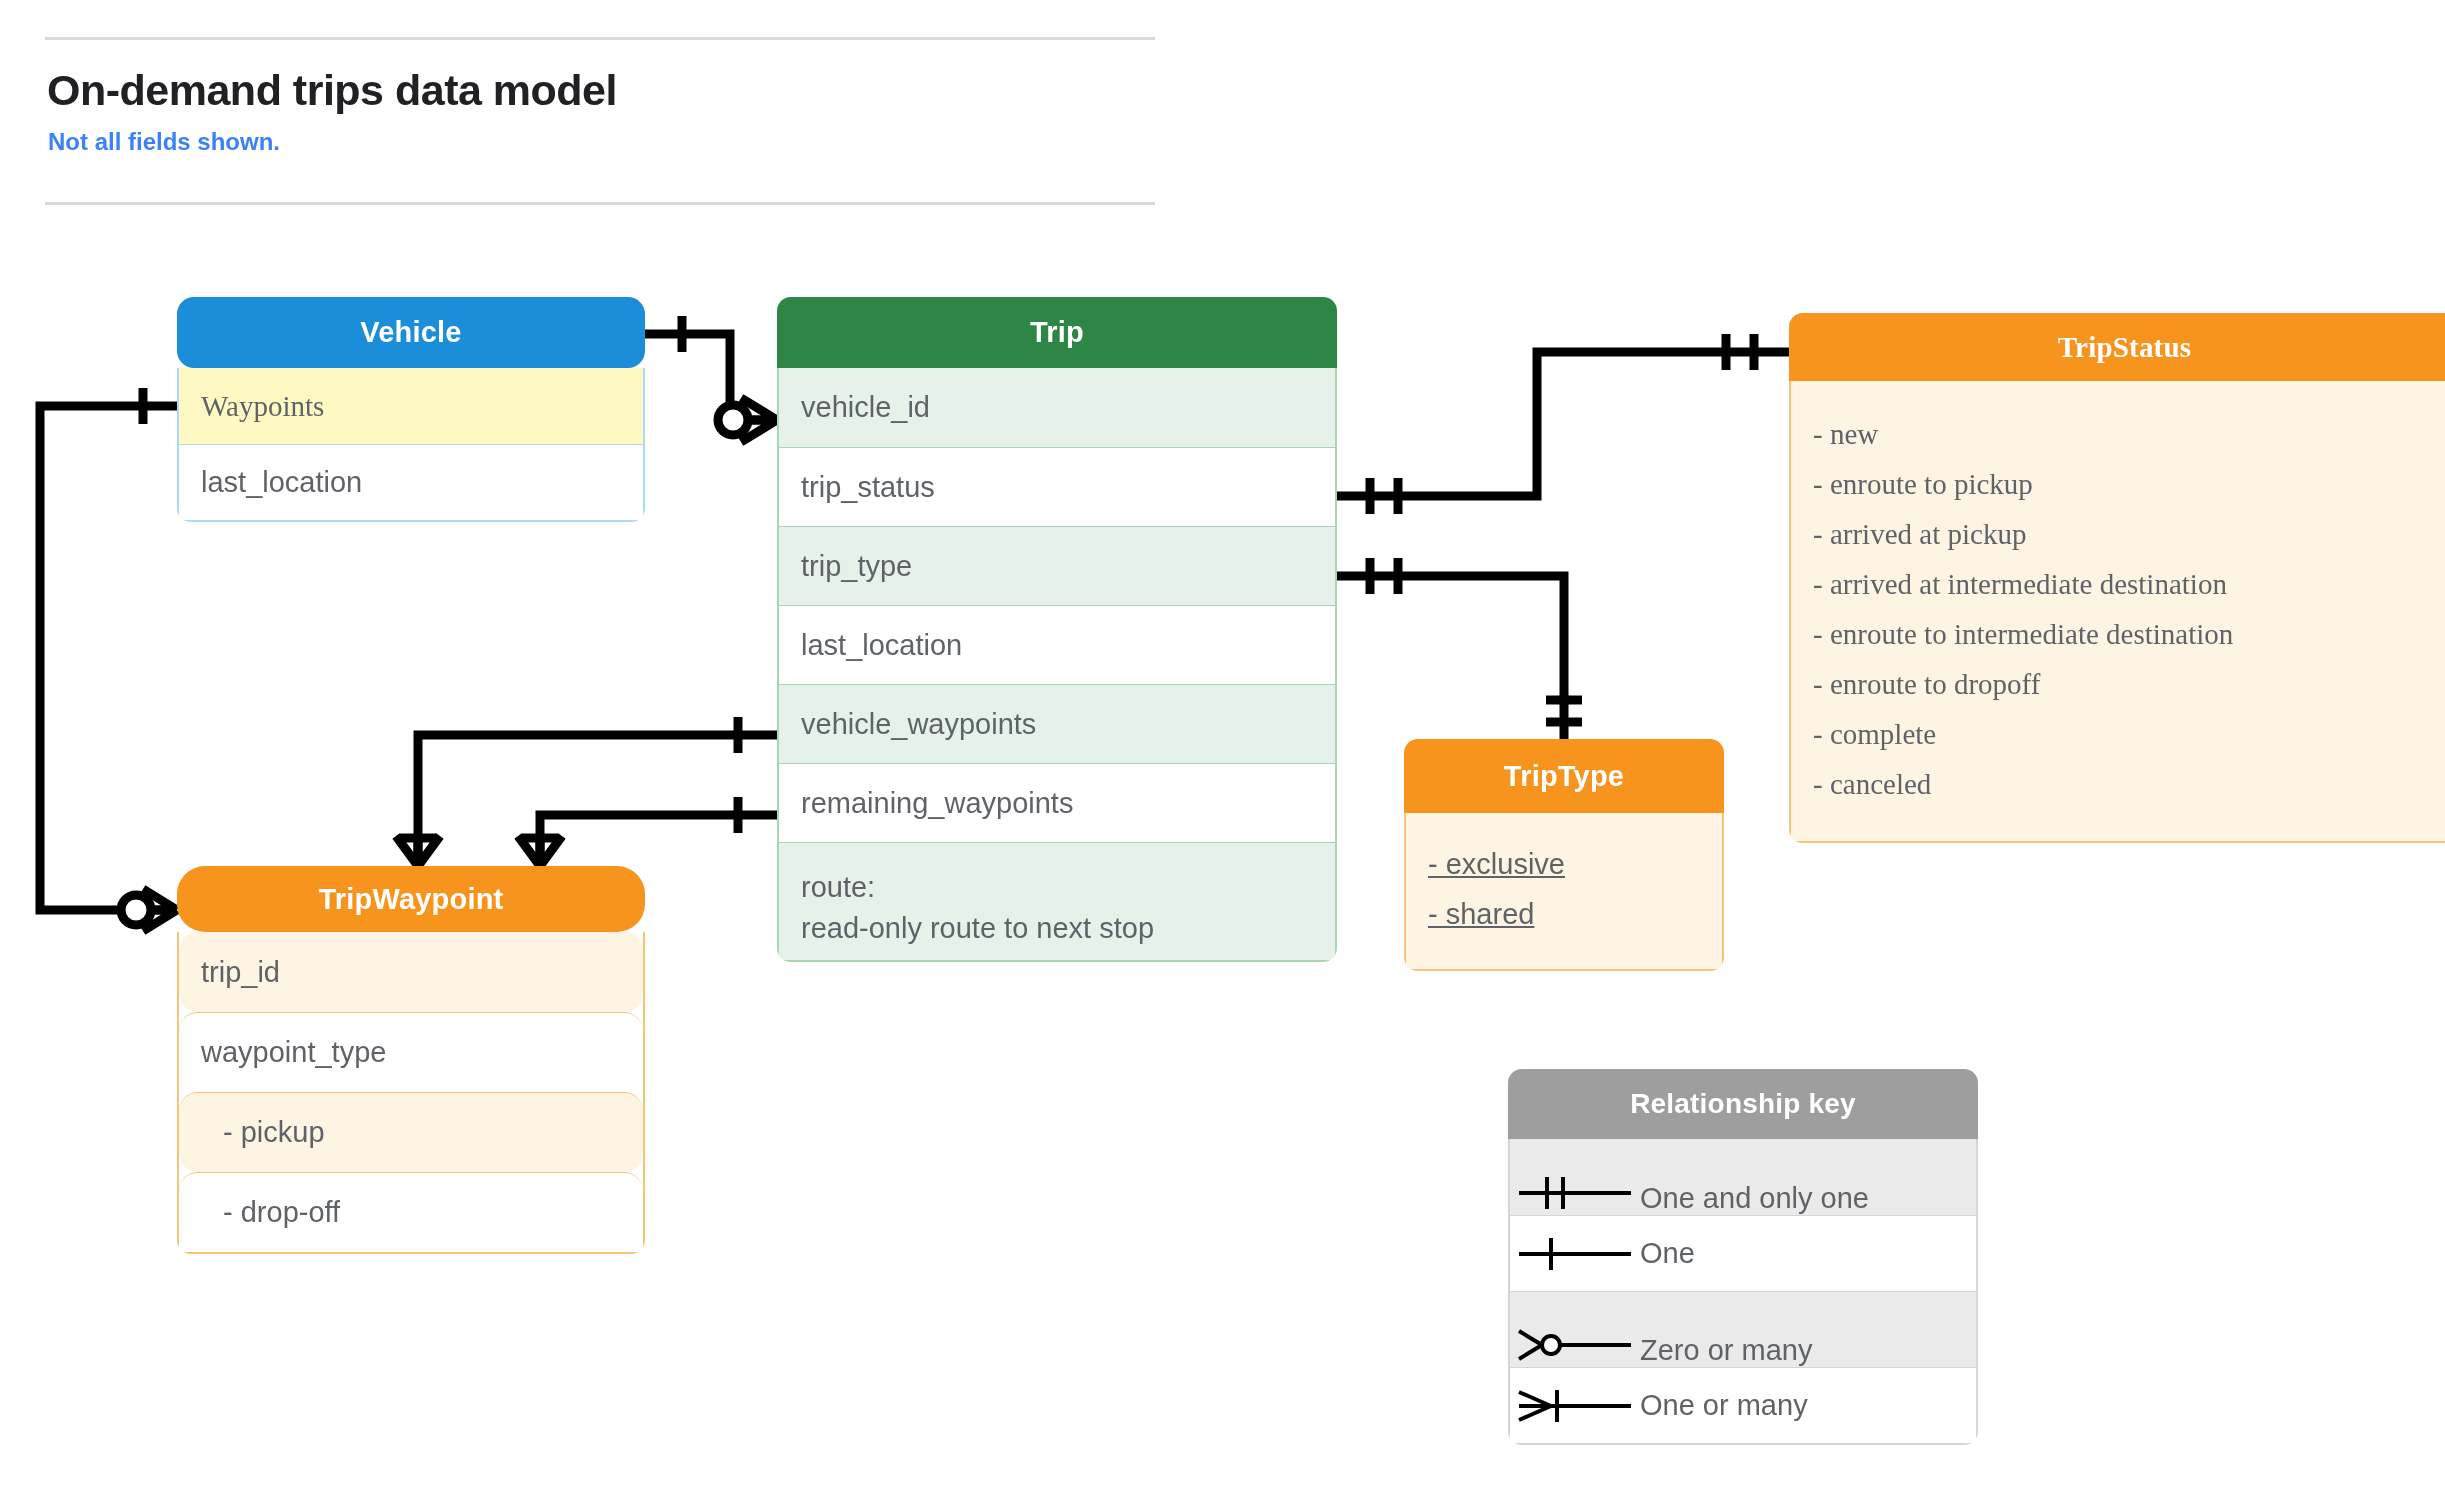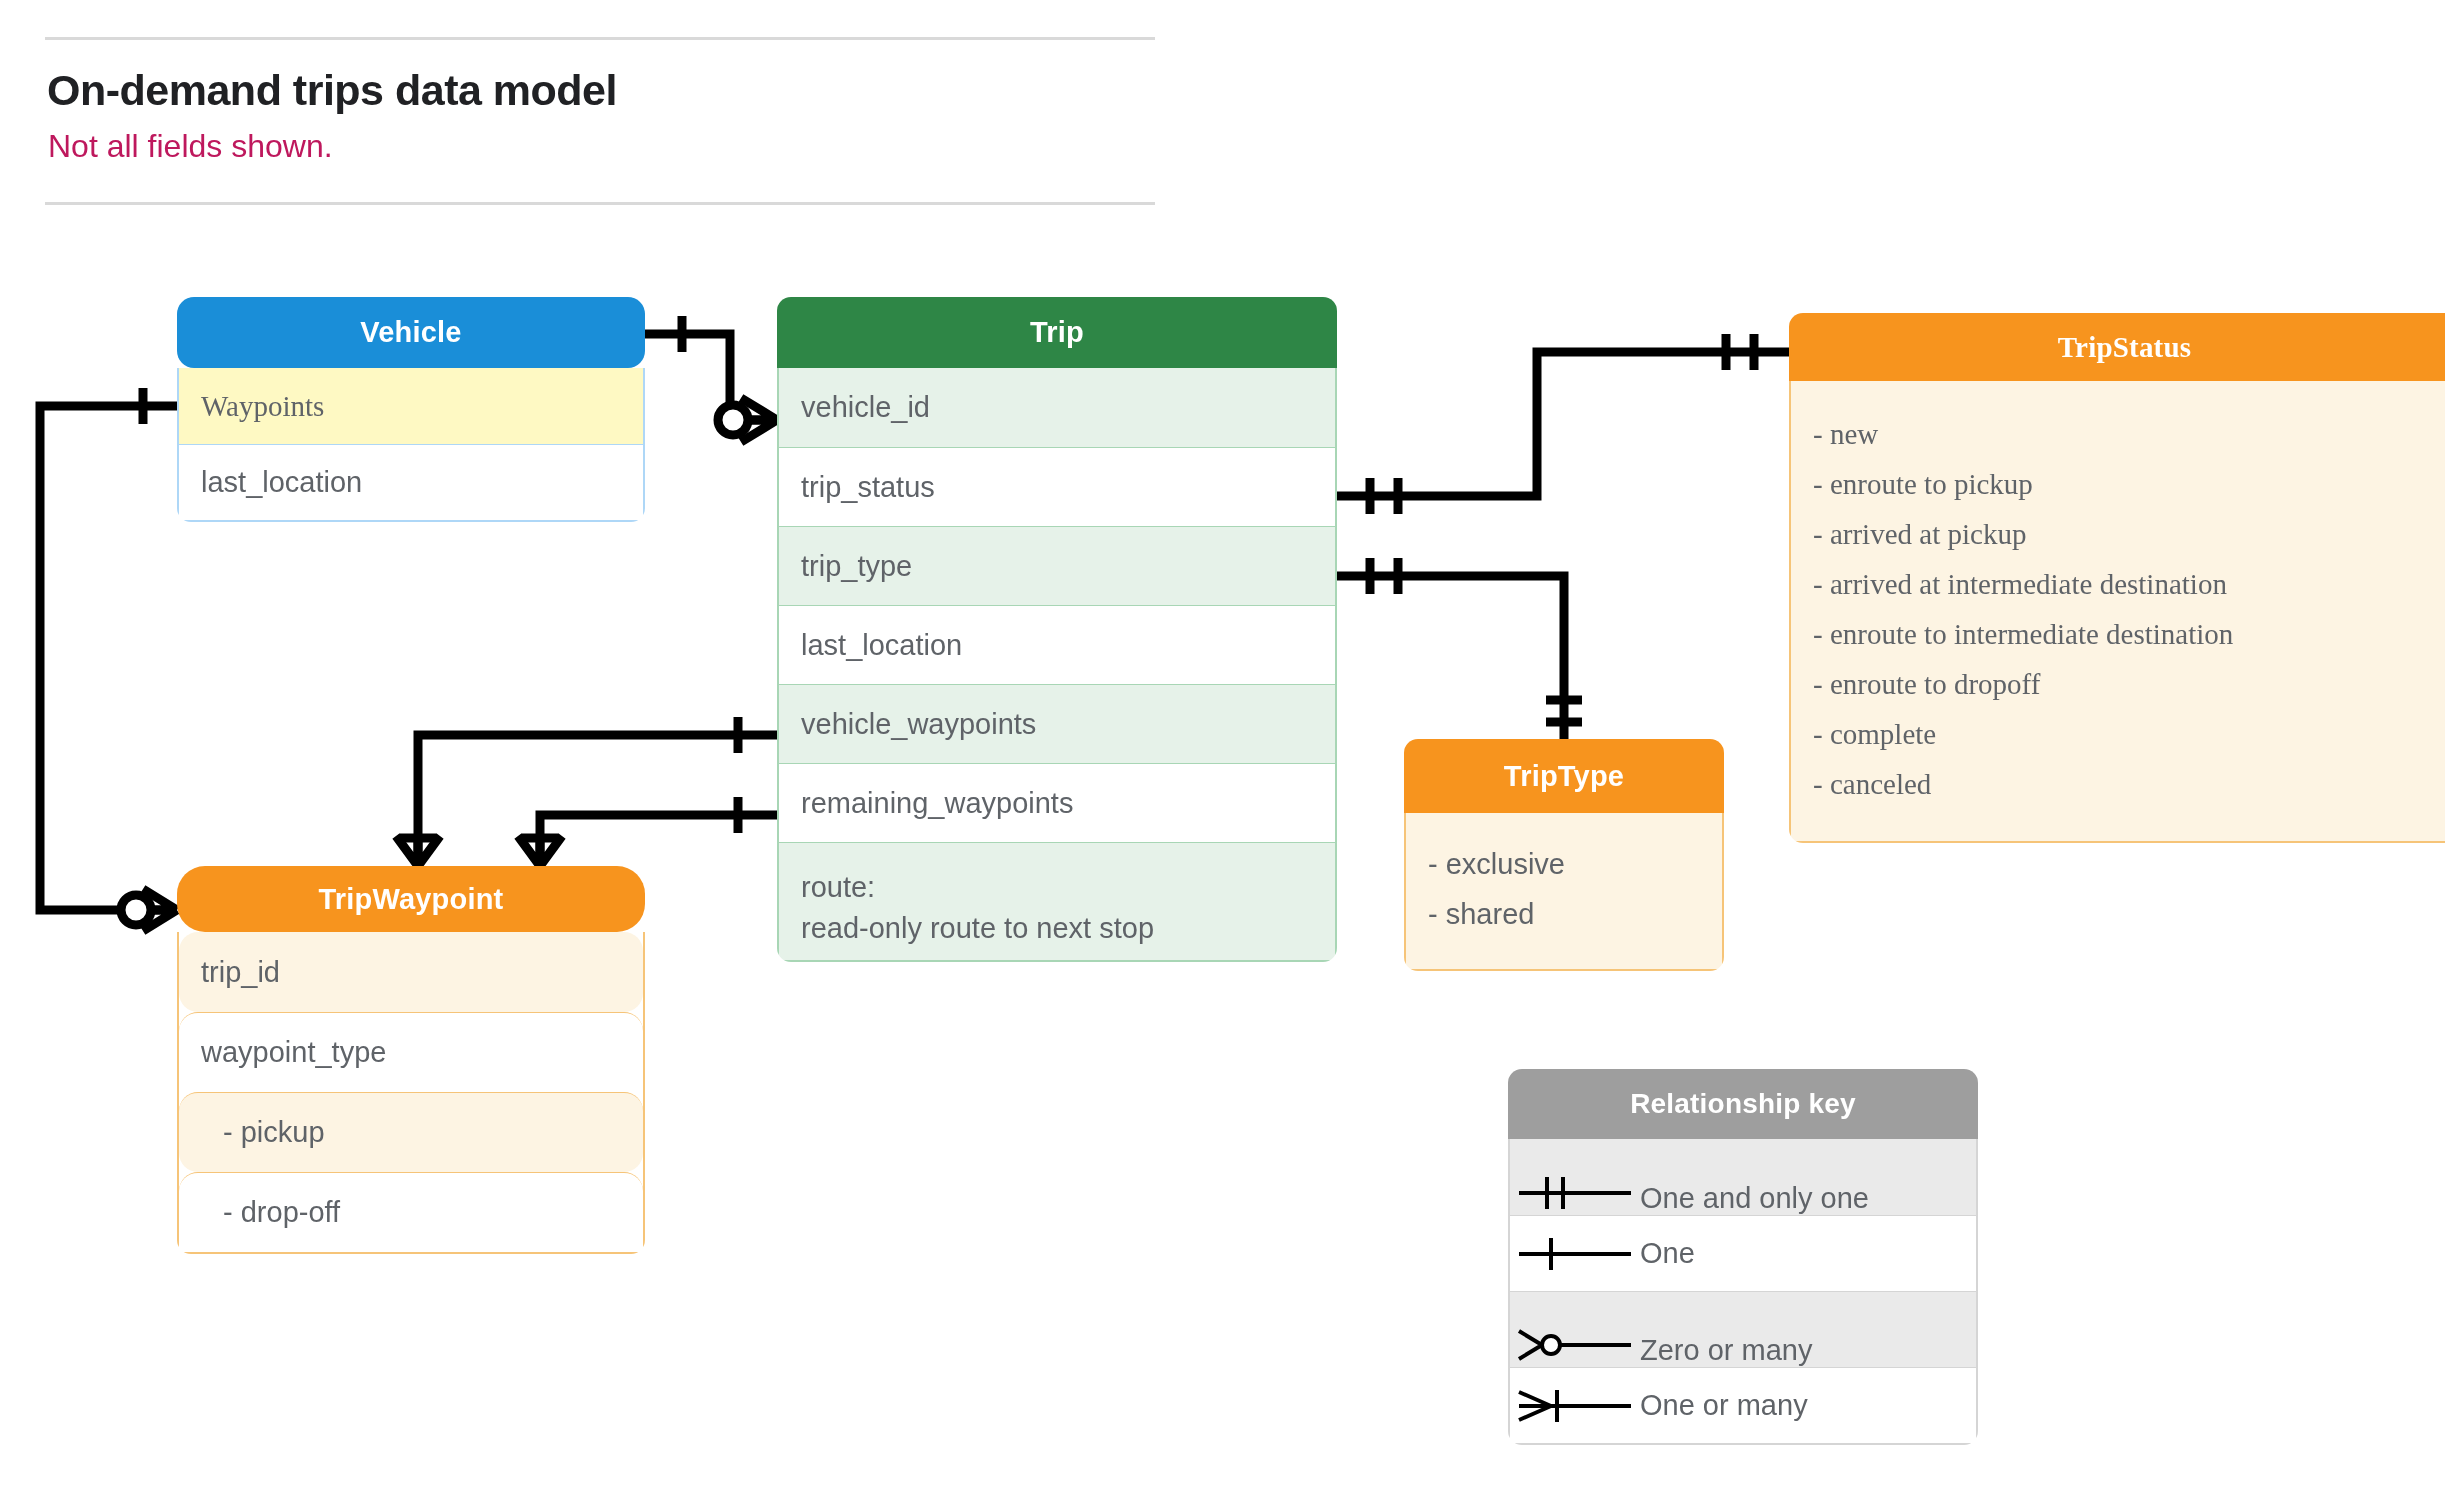--- a/index.html
+++ b/index.html
@@ -38,23 +38,23 @@
     font-size: 43px;
     font-weight: bold;
     letter-spacing: -0.5px;
     color: #202124;
     white-space: nowrap;
   }
   #page-subtitle {
     position: absolute;
     left: 48px;
     top: 128px;
-    font-size: 32px;
-    font-weight: normal;
-    color: #be185d;
+    font-size: 24px;
+    font-weight: bold;
+    color: #3b82f6;
     white-space: nowrap;
   }
 
   
   .entity {
     position: absolute;
     box-sizing: border-box;
     border-radius: 14px;
     overflow: hidden;
   }
@@ -125,21 +125,21 @@
   }
 
   
   #entity-triptype { left: 1404px; top: 739px; width: 320px; }
   #entity-triptype .entity-header { background: #f7941e; height: 74px; }
   #entity-triptype .entity-body {
     border-color: #f6c478;
     background: #fdf4e3;
     padding: 26px 0 30px 0;
   }
-  #entity-triptype .row { height: 50px; border: none; background: transparent; }
+  #entity-triptype .row { height: 50px; border: none; background: transparent; text-decoration: underline; }
 
   
   #entity-tripwaypoint { left: 177px; top: 866px; width: 468px; }
   #entity-tripwaypoint .entity-header { background: #f7941e; height: 66px; border-radius: 28px; }
   #entity-tripwaypoint .entity-body { border-color: #f6c478; background: #ffffff; }
   #entity-tripwaypoint .row { height: 80px; border-top: 1px solid #f6c478; border-radius: 19px; }
   #entity-tripwaypoint .row:first-child { border-top: none; }
   #entity-tripwaypoint .row.alt { background: #fdf4e3; }
 
   

